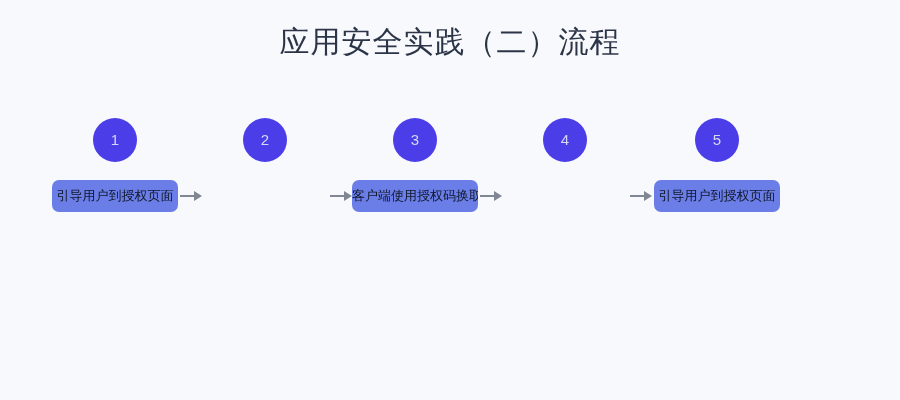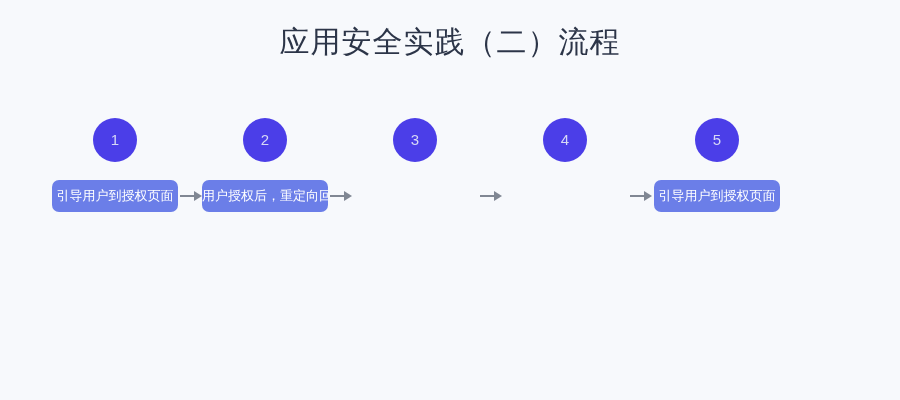--- a/index.html
+++ b/index.html
@@ -60,21 +60,21 @@
     font-weight: 400;
   }
   .box {
     position: absolute;
     top: 62px;
     left: 0;
     width: 126px;
     height: 32px;
     border-radius: 7px;
     background: #6b7ee8;
-    color: #ffffff;
+    color: #0f172a;
     font-size: 13px;
     line-height: 32px;
     text-align: center;
     white-space: nowrap;
     overflow: hidden;
     box-sizing: border-box;
   }
   .arrow {
     position: absolute;
     top: 76px;
@@ -114,30 +114,30 @@
       <div class="box">引导用户到授权页面</div>
     </div>
 
     <div class="arrow" style="left:128px;">
       <span class="shaft"></span>
       <span class="head"></span>
     </div>
 
     <div class="step" style="left:150px;">
       <div class="badge">2</div>
-      <div class="box">用户授权后，重定向回</div>
     </div>
 
     <div class="arrow" style="left:278px;">
       <span class="shaft"></span>
       <span class="head"></span>
     </div>
 
     <div class="step" style="left:300px;">
       <div class="badge">3</div>
+      <div class="box">客户端使用授权码换取</div>
     </div>
 
     <div class="arrow" style="left:428px;">
       <span class="shaft"></span>
       <span class="head"></span>
     </div>
 
     <div class="step" style="left:450px;">
       <div class="badge">4</div>
     </div>

